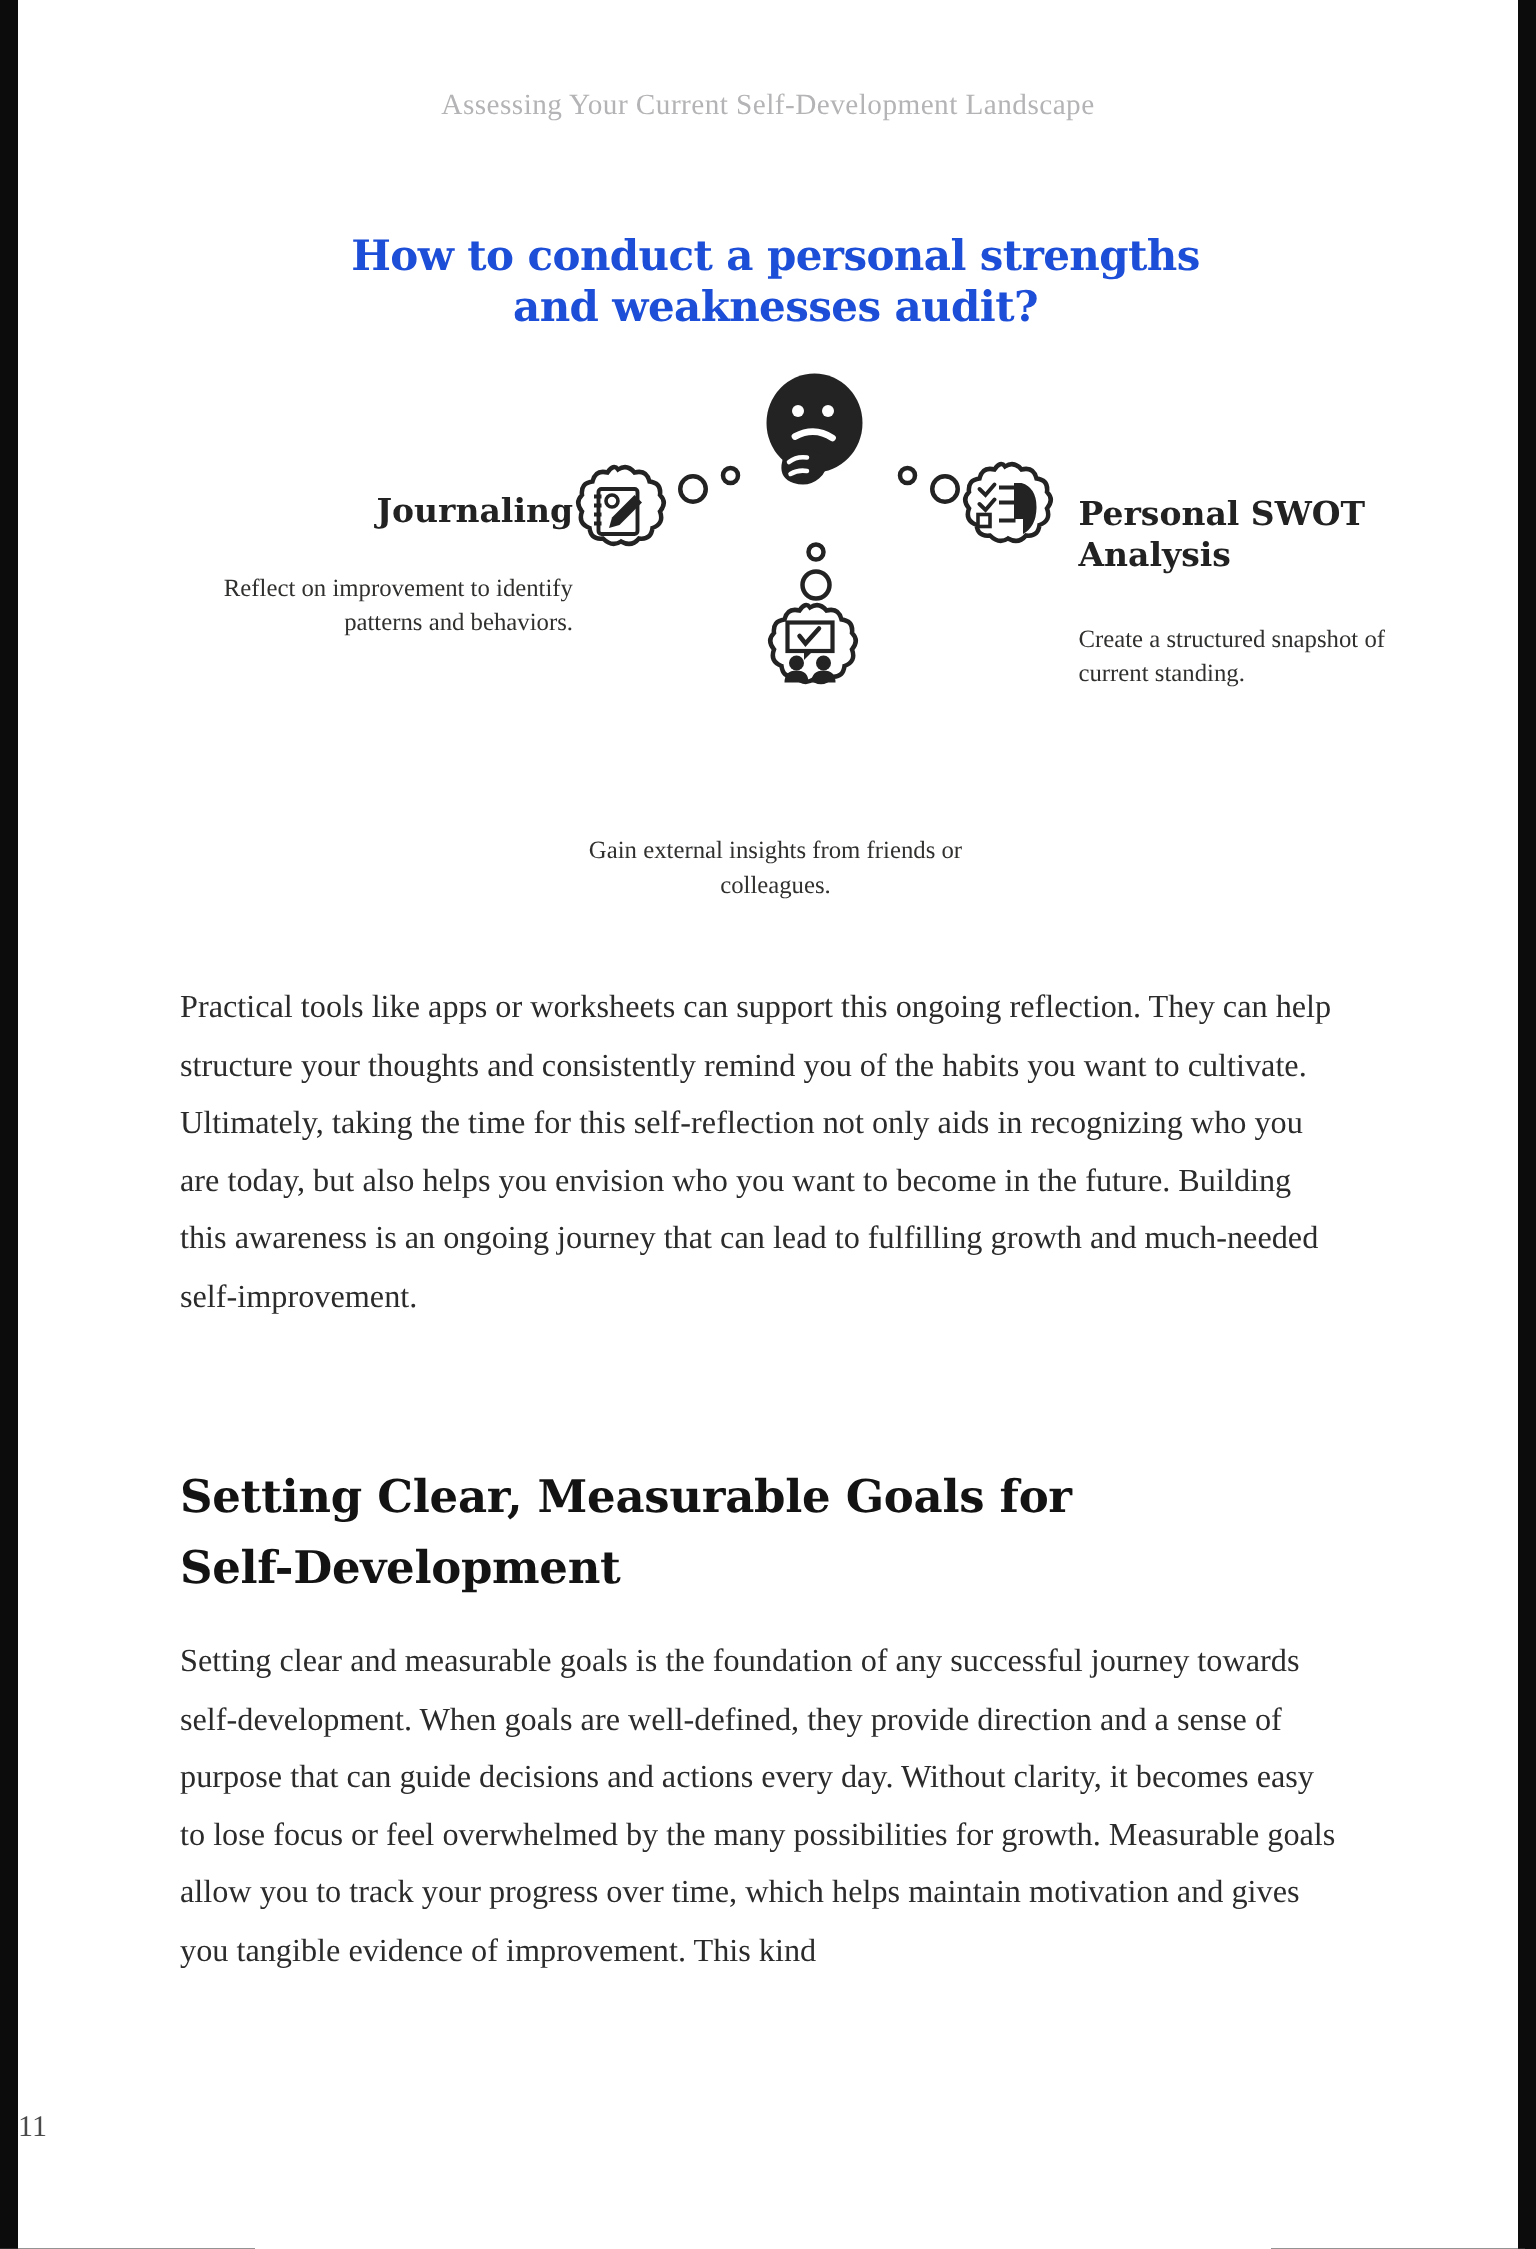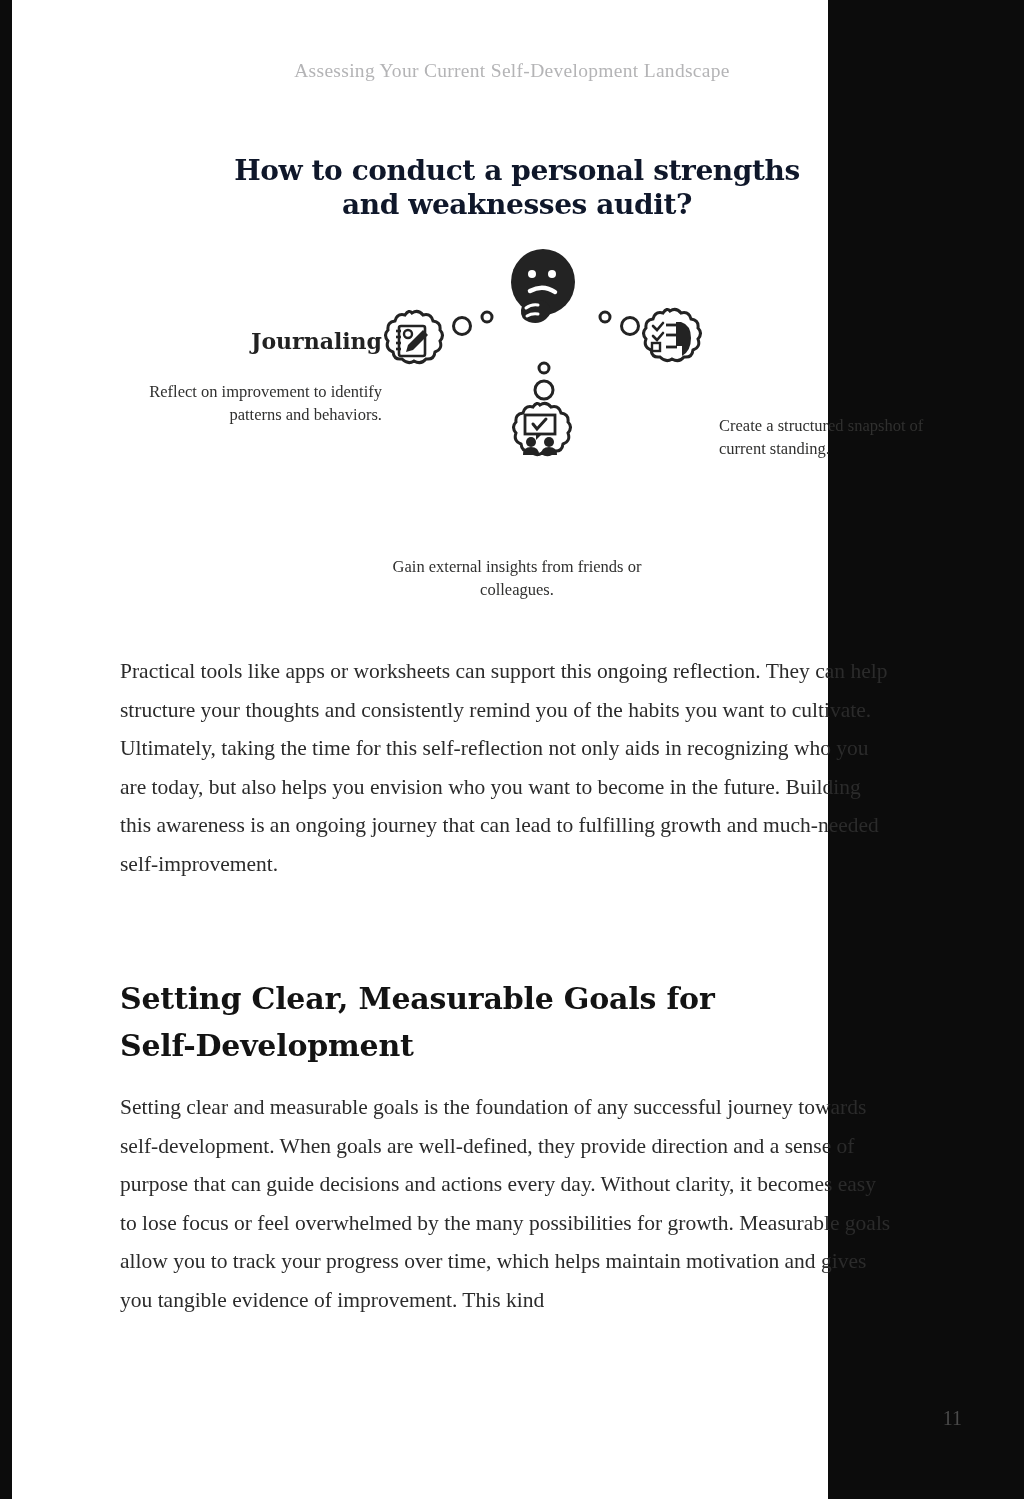--- a/index.html
+++ b/index.html
@@ -18,21 +18,21 @@
   .page-frame {
     position: absolute;
     left: 0; top: 0;
     width: 1024px; height: 1499px;
     background: #0c0c0c;
   }
   .page {
     position: absolute;
     left: 12px;
     top: 0;
-    width: 816px;
+    width: 1000px;
     height: 1499px;
     background: #ffffff;
     box-sizing: border-box;
   }
   .page-inner {
     position: absolute;
     left: 0; top: 0;
     width: 1000px;
     height: 1499px;
   }
@@ -60,21 +60,21 @@
   }
   .info-title {
     position: absolute;
     top: 16px;
     left: 110px;
     width: 600px;
     text-align: center;
     font-size: 28px;
     font-weight: bold;
     line-height: 1.22;
-    color: #0f172a;
+    color: #1d4ed8;
     font-family: "DejaVu Serif", "Liberation Serif", serif;
     letter-spacing: -0.4px;
   }
 
   .node-label {
     position: absolute;
     font-size: 22px;
     font-weight: bold;
     color: #222222;
     font-family: "DejaVu Serif", "Liberation Serif", serif;
@@ -141,21 +141,20 @@
     font-family: "DejaVu Serif", "Liberation Serif", serif;
     letter-spacing: -0.2px;
   }
   .par-two { top: 1088px; }
 
   .page-number {
     position: absolute;
     top: 1407px;
     left: 0;
     width: 950px;
-    text-align: right;
     font-size: 20px;
     color: #4a4a4a;
     font-family: "Liberation Serif", "DejaVu Serif", serif;
   }
 </style>
 </head>
 <body>
 
 <div class="page-frame">
   <div class="page">
@@ -235,20 +234,21 @@
             <circle cx="24" cy="42" r="5" fill="#232323"></circle>
             <path d="M16 55 q0 -8 8 -8 q8 0 8 8 z" fill="#232323"></path>
             <circle cx="42" cy="42" r="5" fill="#232323"></circle>
             <path d="M34 55 q0 -8 8 -8 q8 0 8 8 z" fill="#232323"></path>
           </svg>
         </div>
 
         <div class="node-label label-journaling">Journaling</div>
         <div class="node-caption cap-journaling">Reflect on improvement to identify patterns and behaviors.</div>
 
+        <div class="node-label label-swot">Personal SWOT Analysis</div>
         <div class="node-caption cap-swot">Create a structured snapshot of current standing.</div>
 
         <div class="node-caption cap-feedback">Gain external insights from friends or colleagues.</div>
       </div>
 
       <div class="body-col par-one">
         <p class="body-par">Practical tools like apps or worksheets can support this ongoing reflection. They can help structure your thoughts and consistently remind you of the habits you want to cultivate. Ultimately, taking the time for this self-reflection not only aids in recognizing who you are today, but also helps you envision who you want to become in the future. Building this awareness is an ongoing journey that can lead to fulfilling growth and much-needed self-improvement.</p>
       </div>
 
       <h2 class="section-heading">Setting Clear, Measurable Goals for Self-Development</h2>

